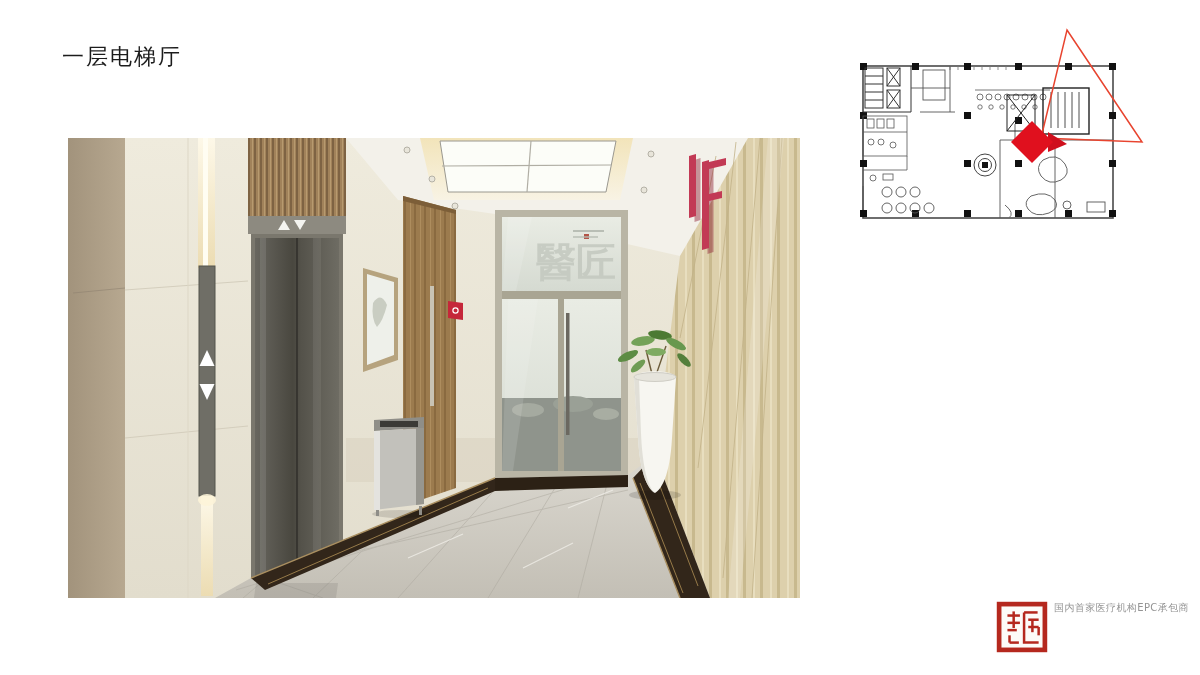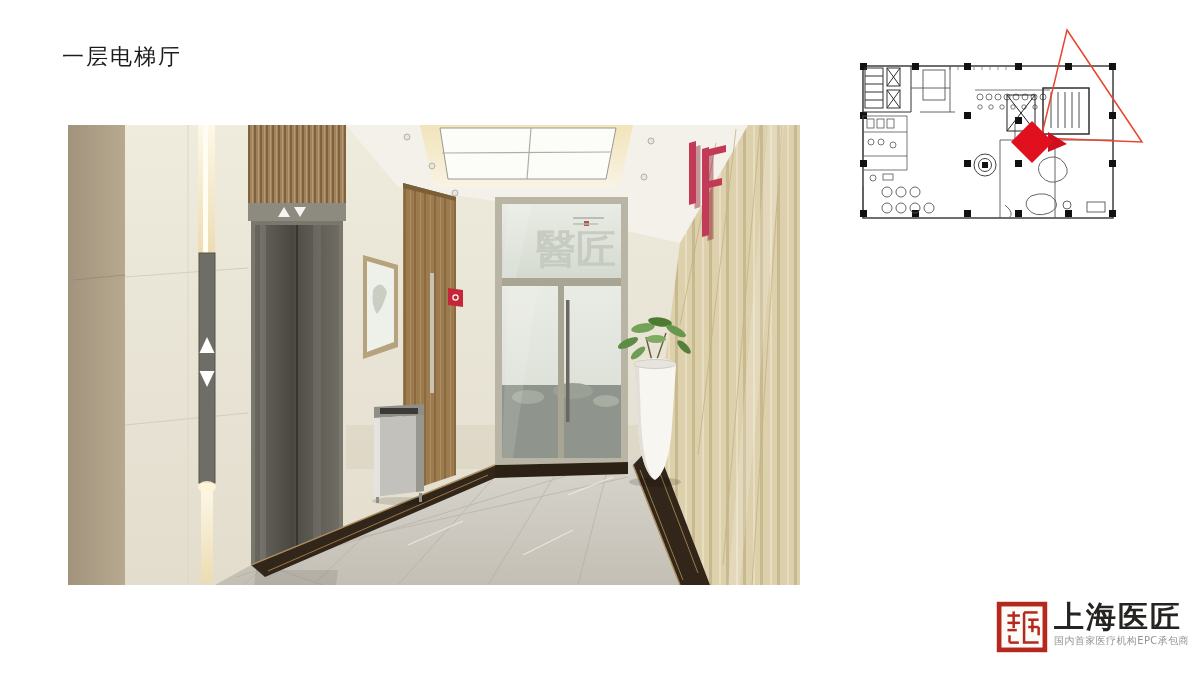--- a/index.html
+++ b/index.html
@@ -6,21 +6,21 @@
   body{
     width:1200px;height:675px;position:relative;overflow:hidden;
     background:#ffffff;
     font-family:"DejaVu Sans","Liberation Sans",sans-serif;
   }
   .slide-title{
     position:absolute;left:62px;top:22px;
     font-size:22px;letter-spacing:2px;color:#1c1c1c;font-weight:500;margin-top:20px;
   }
   .render-wrap{
-    position:absolute;left:68px;top:125px;width:732px;height:460px;overflow:hidden;
+    position:absolute;left:68px;top:138px;width:732px;height:460px;overflow:hidden;
   }
   .plan-wrap{
     position:absolute;left:855px;top:20px;width:300px;height:210px;
   }
   .logo-wrap{
     position:absolute;left:996px;top:600px;width:196px;height:58px;
     display:flex;align-items:flex-start;
   }
   .logo-seal{width:52px;height:52px;flex:0 0 auto;margin-top:1px;}
   .logo-texts{margin-left:6px;display:flex;flex-direction:column;}
@@ -418,16 +418,15 @@
       <line x1="13" y1="40" x2="22" y2="40"></line>
       <path d="M27,11 h13"></path>
       <path d="M27,11 v29 h14"></path>
       <line x1="31" y1="18" x2="41" y2="18"></line>
       <line x1="35" y1="18" x2="35" y2="30"></line>
       <line x1="31" y1="25" x2="41" y2="25"></line>
       <line x1="41" y1="25" x2="41" y2="33"></line>
     </g>
   </svg>
   <div class="logo-texts">
-    <div class="logo-name">上海医匠</div>
     <div class="logo-tagline">国内首家医疗机构EPC承包商</div>
   </div>
 </div>
 
 </body></html>

